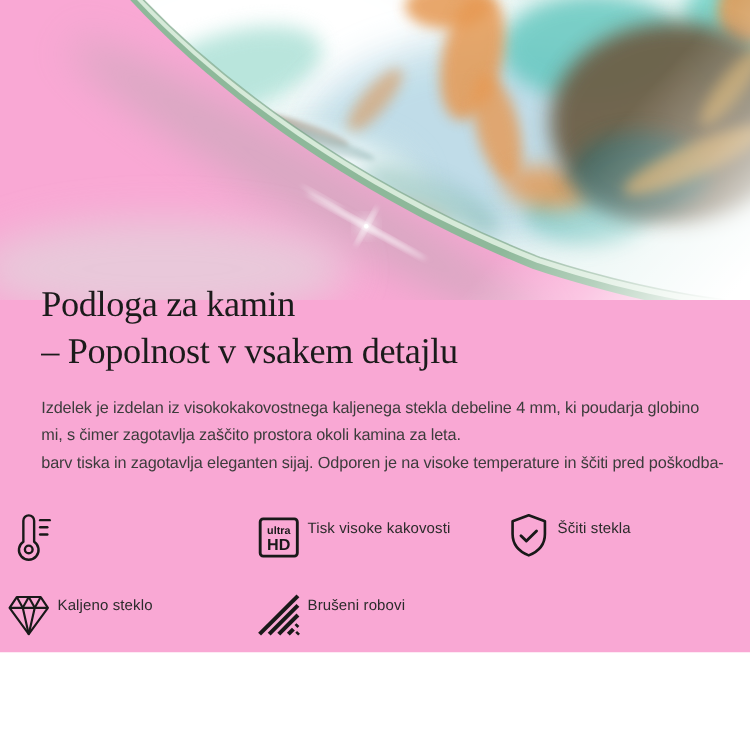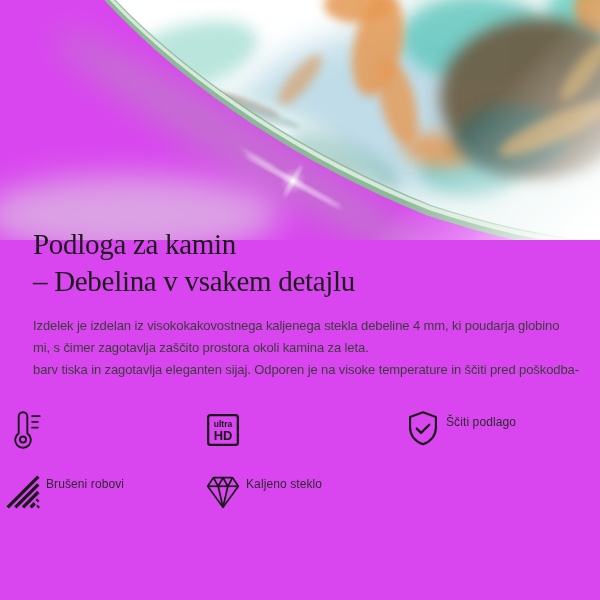--- a/index.html
+++ b/index.html
@@ -1,16 +1,16 @@
 <!DOCTYPE html>
 <html lang="sl"><head>
 <meta charset="utf-8">
 <style>
   html,body{margin:0;padding:0;background:#ffffff;}
-  .page{position:relative;width:600px;height:600px;background:#d946ef;overflow:hidden;
+  .page{position:relative;width:600px;height:522px;background:#f9a8d4;overflow:hidden;
         font-family:"Liberation Sans","DejaVu Sans",sans-serif;color:#3a3a3a;}
   .hero{position:absolute;top:0;left:0;width:600px;height:240px;}
   .hero svg{display:block;}
   .content{position:absolute;top:226px;left:33px;width:560px;}
   h1{margin:0;font-family:"Liberation Serif","DejaVu Serif",serif;font-weight:400;
      font-size:29px;line-height:37px;color:#1b1b1b;letter-spacing:-0.3px;}
   h1 .h-line{display:block;}
   .description{margin-top:15px;font-size:13px;line-height:22px;color:#3c3c3c;letter-spacing:-0.1px;}
   .desc-line{white-space:nowrap;}
   .features{margin:26px 0 0 -33px;width:600px;display:grid;
@@ -106,21 +106,21 @@
         <circle cx="293" cy="181" r="6" fill="#ffffff" opacity="0.9" filter="url(#b5)"></circle>
         <circle cx="293" cy="181" r="1.8" fill="#ffffff"></circle>
         <ellipse cx="258" cy="158" rx="20" ry="1.2" fill="#ffffff" opacity="0.5" transform="rotate(29 258 158)" filter="url(#b2)"></ellipse>
       </g>
     </svg>
   </div>
 
   <div class="content">
     <h1>
       <span class="h-line">Podloga za kamin</span>
-      <span class="h-line">– Debelina v vsakem detajlu</span>
+      <span class="h-line">– Popolnost v vsakem detajlu</span>
     </h1>
 
     <div class="description">
       <div class="desc-line">Izdelek je izdelan iz visokokakovostnega kaljenega stekla debeline 4 mm, ki poudarja globino</div>
       <div class="desc-line">mi, s čimer zagotavlja zaščito prostora okoli kamina za leta.</div>
       <div class="desc-line">barv tiska in zagotavlja eleganten sijaj. Odporen je na visoke temperature in ščiti pred poškodba-</div>
     </div>
 
     <div class="features">
 
@@ -137,55 +137,56 @@
       </div>
 
       <div class="feature">
         <div class="icon">
           <svg width="46" height="46" viewBox="0 0 48 48" fill="none" stroke="#191919">
             <rect x="8.5" y="8.5" width="31" height="31" rx="2.5" stroke-width="2.4"></rect>
             <text x="24" y="21" text-anchor="middle" stroke="none" fill="#191919" font-family="Liberation Sans, DejaVu Sans, sans-serif" font-size="9" font-weight="600">ultra</text>
             <text x="24" y="34.5" text-anchor="middle" stroke="none" fill="#191919" font-family="Liberation Sans, DejaVu Sans, sans-serif" font-size="13.5" font-weight="700">HD</text>
           </svg>
         </div>
+        <div class="label">Tisk visoke kakovosti</div>
       </div>
 
       <div class="feature">
         <div class="icon">
           <svg width="46" height="46" viewBox="0 0 48 48" fill="none" stroke="#191919" stroke-width="2.2" stroke-linejoin="round">
             <path d="M24,5.5 L37.5,10.5 V21 C37.5,30.5 31.5,35.9 24,38.9 C16.5,35.9 10.5,30.5 10.5,21 V10.5 Z"></path>
             <path d="M17.5,22.5 L22,27 L30.5,18.5" stroke-linecap="round" stroke-width="2.4"></path>
           </svg>
         </div>
-        <div class="label">Ščiti podlago</div>
-      </div>
-
-      <div class="feature">
-        <div class="icon">
-          <svg width="46" height="46" viewBox="0 0 48 48" fill="none" stroke="#191919" stroke-width="3.4">
-            <line x1="8" y1="40" x2="40" y2="8"></line>
-            <line x1="16" y1="40" x2="40" y2="16"></line>
-            <line x1="24" y1="40" x2="40" y2="24"></line>
-            <line x1="32" y1="40" x2="40" y2="32" stroke-dasharray="6 3"></line>
-            <line x1="39" y1="40" x2="40.5" y2="38.5"></line>
-          </svg>
-        </div>
-        <div class="label">Brušeni robovi</div>
+        <div class="label">Ščiti stekla</div>
       </div>
 
       <div class="feature">
         <div class="icon">
           <svg width="46" height="46" viewBox="0 0 48 48" fill="none" stroke="#191919" stroke-width="1.8" stroke-linejoin="round">
             <path d="M14,9 H34 L40,18 L24,40 L8,18 Z"></path>
             <line x1="8" y1="18" x2="40" y2="18"></line>
             <path d="M14,9 L19,18 L24,40"></path>
             <path d="M34,9 L29,18 L24,40"></path>
             <path d="M24,9 L19,18"></path>
             <path d="M24,9 L29,18"></path>
           </svg>
         </div>
         <div class="label">Kaljeno steklo</div>
       </div>
 
+      <div class="feature">
+        <div class="icon">
+          <svg width="46" height="46" viewBox="0 0 48 48" fill="none" stroke="#191919" stroke-width="3.4">
+            <line x1="8" y1="40" x2="40" y2="8"></line>
+            <line x1="16" y1="40" x2="40" y2="16"></line>
+            <line x1="24" y1="40" x2="40" y2="24"></line>
+            <line x1="32" y1="40" x2="40" y2="32" stroke-dasharray="6 3"></line>
+            <line x1="39" y1="40" x2="40.5" y2="38.5"></line>
+          </svg>
+        </div>
+        <div class="label">Brušeni robovi</div>
+      </div>
+
 
     </div>
   </div>
 </div>
 
 </body></html>

